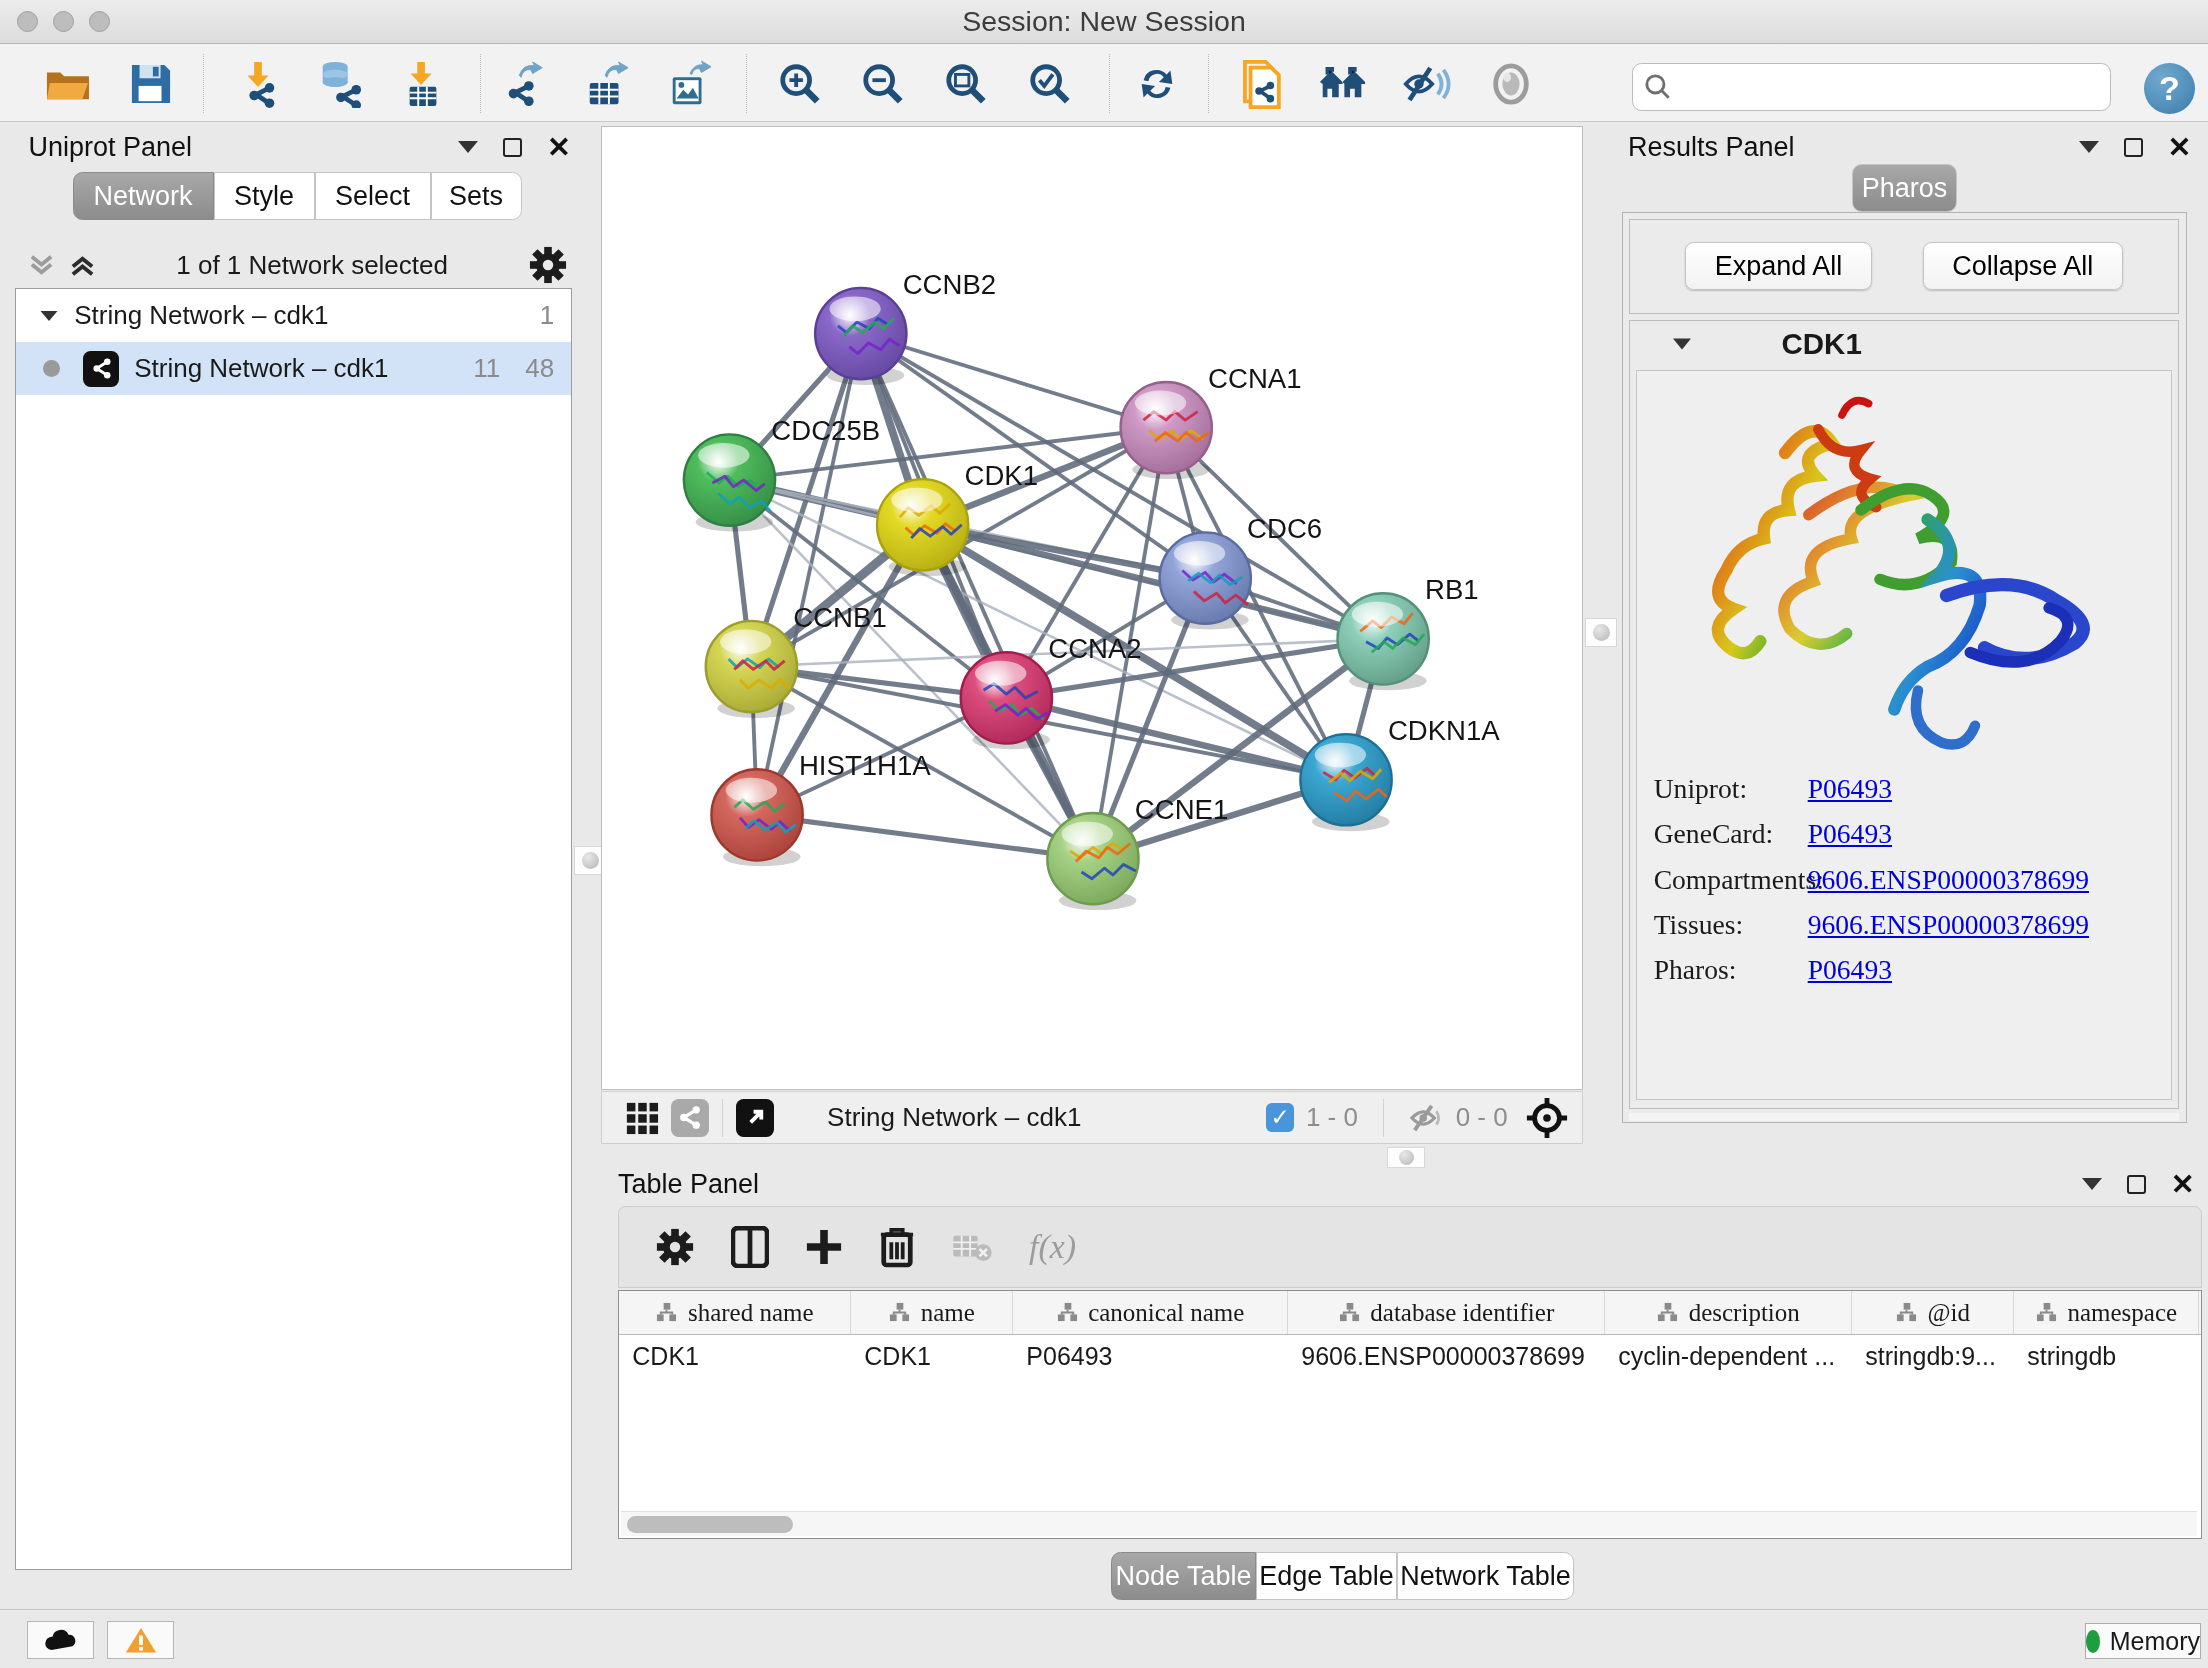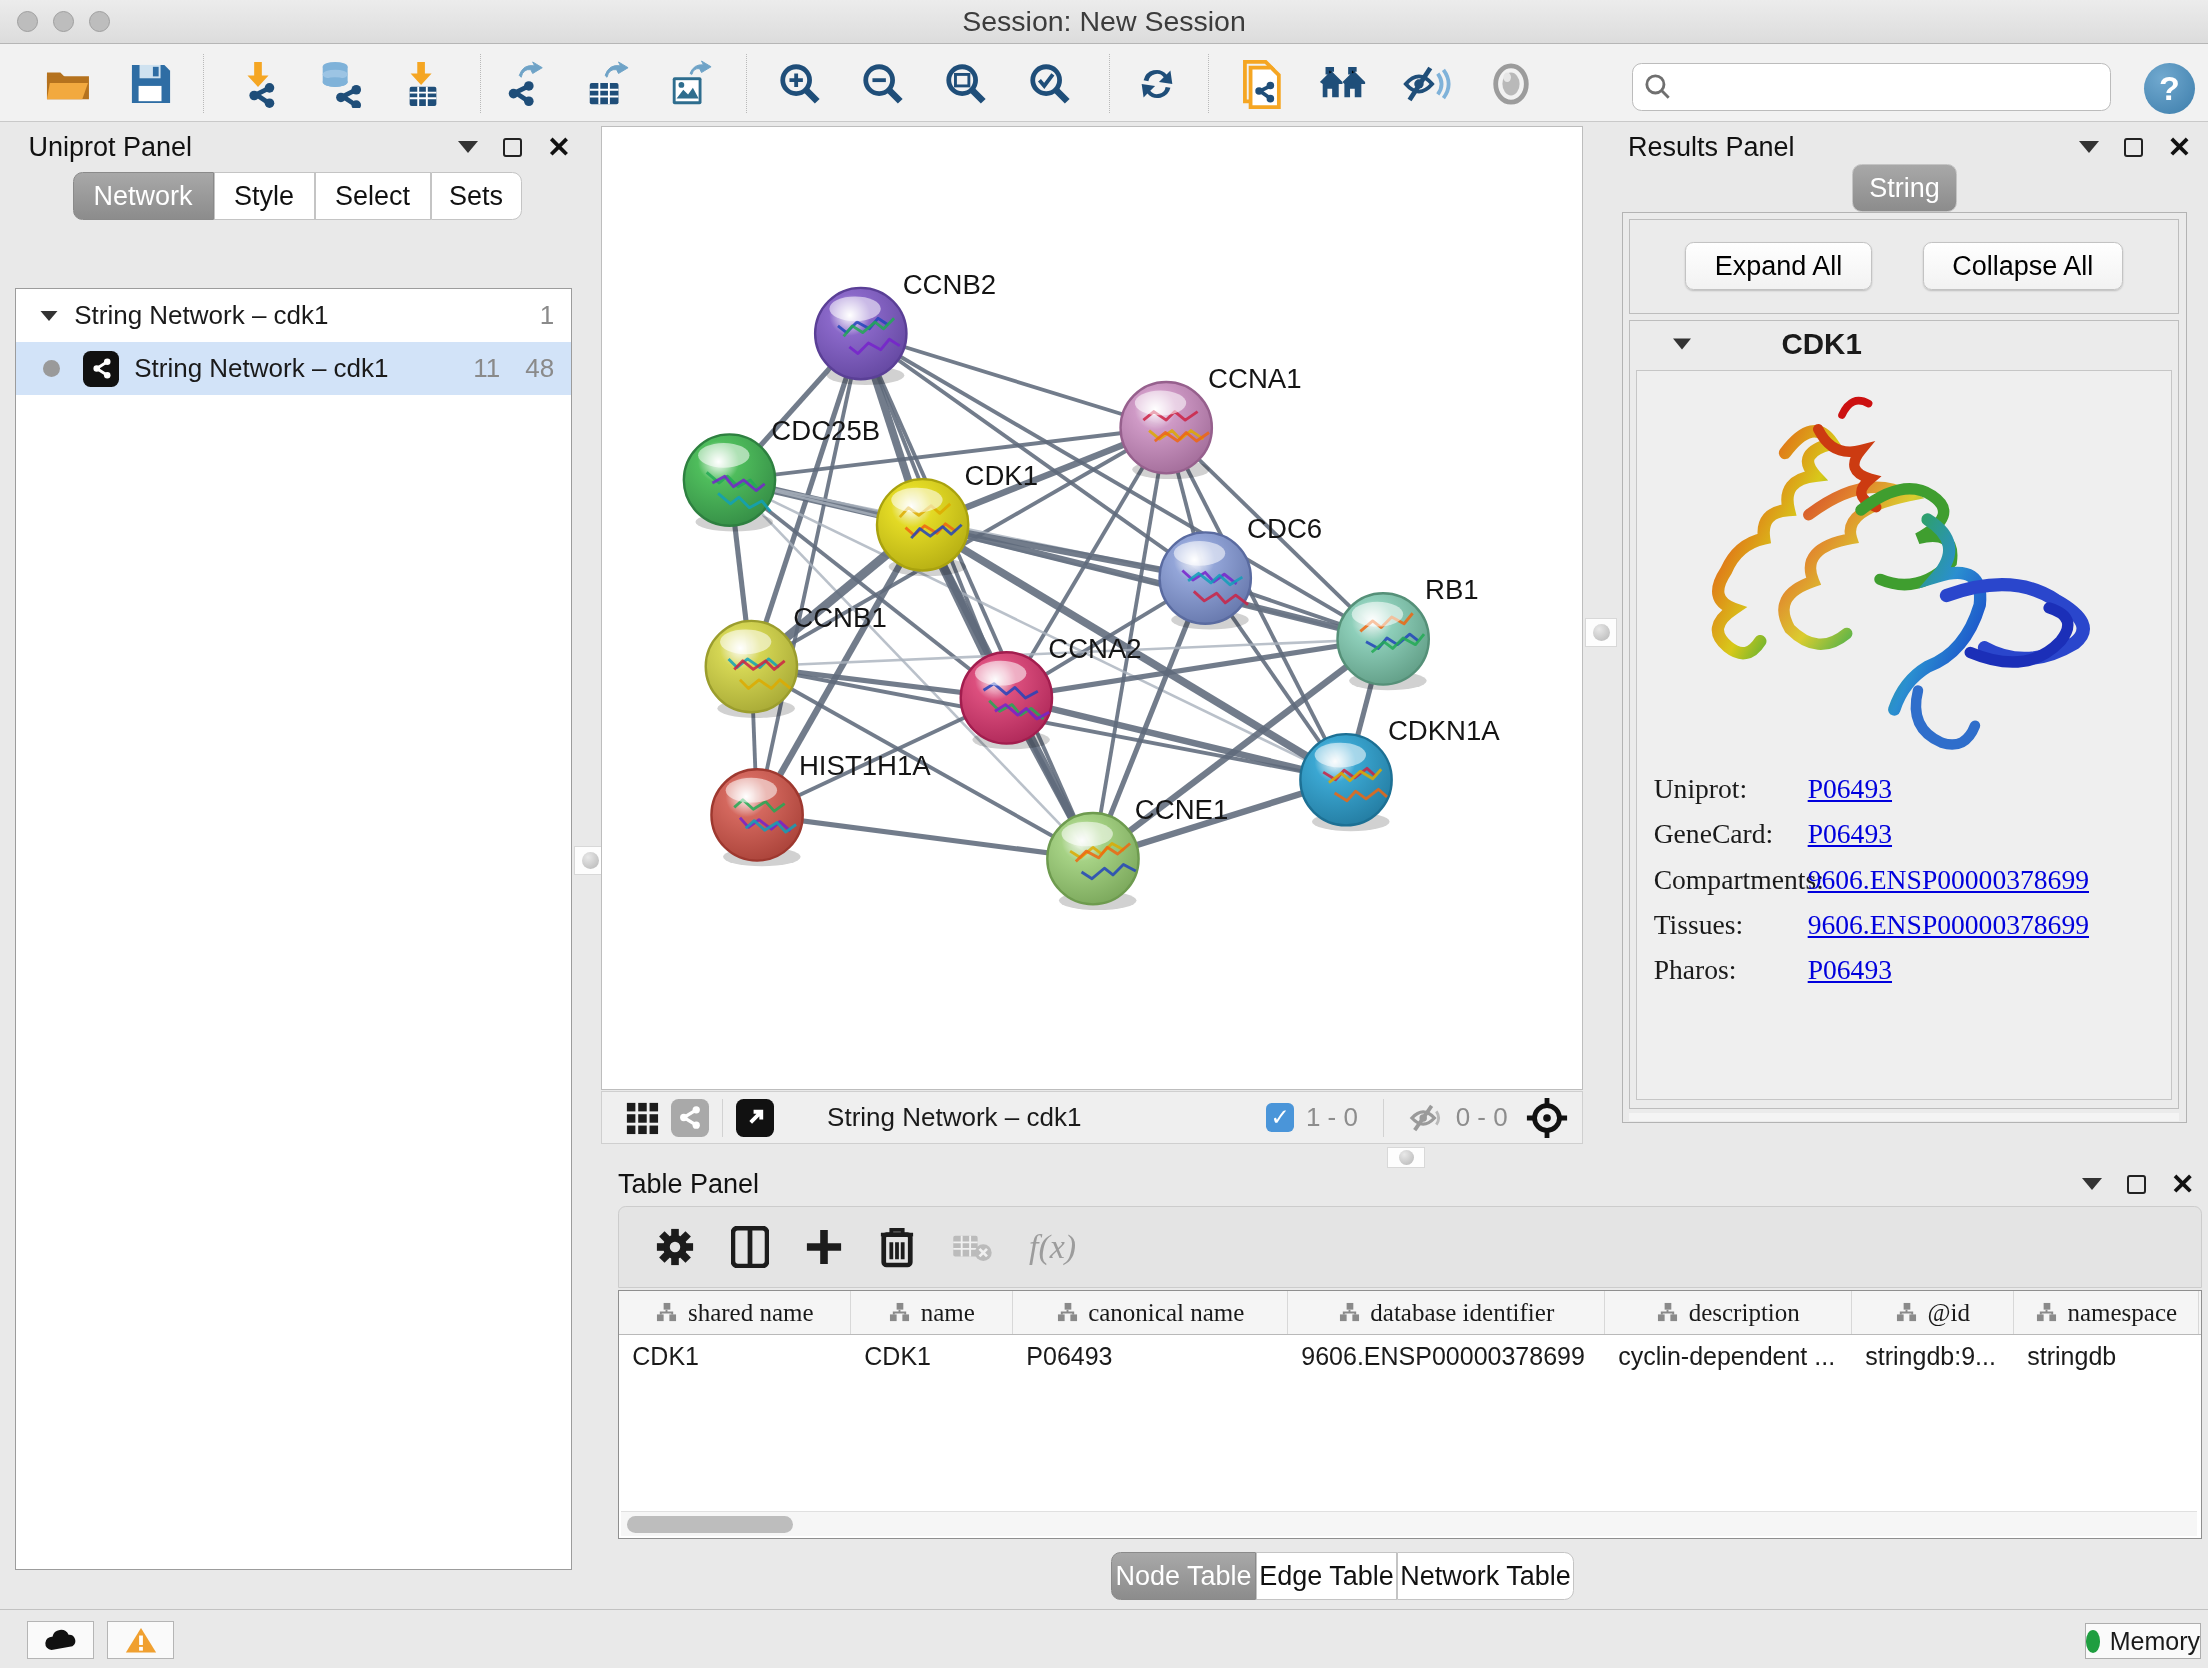--- a/index.html
+++ b/index.html
@@ -326,20 +326,42 @@
       <span class="caret-down"></span>
       <span class="float-box"></span>
       <span class="close-x">✕</span>
     </span>
   </div>
   <div class="seg-group" style="position:absolute; left:63px; top:46px;">
     <span class="seg first sel" style="width:141px">Network</span>
     <span class="seg" style="width:101px">Style</span>
     <span class="seg" style="width:116px">Select</span>
     <span class="seg last" style="width:91px">Sets</span>
+  </div>
+  <div class="tree-header">
+    <svg width="27" height="25" style="margin-left:13.3px" viewBox="0 0 28 26">
+        <path d="M4 4 l10 8 10 -8 M4 12 l10 8 10 -8" fill="none" stroke="#9c9c9c" stroke-width="4"></path>
+      </svg>
+    <svg width="27" height="25" style="margin-left:13.3px" viewBox="0 0 28 26">
+        <path d="M4 22 l10 -8 10 8 M4 14 l10 -8 10 8" fill="none" stroke="#2c2c2c" stroke-width="4"></path>
+      </svg>
+    <span style="flex:1; text-align:center; font-size:26px">1 of 1 Network selected</span>
+    <svg width="38" height="38" style="margin-right:5.7px" viewBox="0 0 40 40">
+        <circle cx="20" cy="20" r="9" fill="none" stroke="#1c1c1c" stroke-width="7"></circle>
+        <g fill="#1c1c1c">
+          <rect x="16" y="1" width="8" height="8"></rect>
+          <rect x="16" y="31" width="8" height="8"></rect>
+          <rect x="1" y="16" width="8" height="8"></rect>
+          <rect x="31" y="16" width="8" height="8"></rect>
+          <rect x="5" y="5" width="8" height="8" transform="rotate(45 9 9)"></rect>
+          <rect x="27" y="5" width="8" height="8" transform="rotate(45 31 9)"></rect>
+          <rect x="5" y="27" width="8" height="8" transform="rotate(45 9 31)"></rect>
+          <rect x="27" y="27" width="8" height="8" transform="rotate(45 31 31)"></rect>
+        </g>
+      </svg>
   </div>
   <div class="tree-box">
     <div class="tree-row">
       <span class="caret-down" style="margin:0 15px 0 23px; transform:scale(.85)"></span>
       <span>String Network – cdk1</span>
       <span class="count" style="margin-left:auto; margin-right:17px">1</span>
     </div>
     <div class="tree-row sel">
       <span class="dot-gray" style="margin:0 23px 0 27px"></span>
       <span class="share-badge" style="margin-right:15px">
@@ -632,21 +654,21 @@
 
 <div class="abs results-panel">
   <div class="cp-head" style="padding-left:19px">
     <span class="panel-title">Results Panel</span>
     <span class="panel-ctrls">
       <span class="caret-down"></span>
       <span class="float-box"></span>
       <span class="close-x">✕</span>
     </span>
   </div>
-  <div class="seg" style="position:absolute; left:243px; top:38px; width:105px; border-radius:9.5px; background:linear-gradient(#a8a8a8,#8c8c8c); color:#fff;">String</div>
+  <div class="seg" style="position:absolute; left:243px; top:38px; width:105px; border-radius:9.5px; background:linear-gradient(#a8a8a8,#8c8c8c); color:#fff;">Pharos</div>
   <div class="rp-box">
     <div class="rp-btnrow">
       <button class="rp-btn">Expand All</button>
       <button class="rp-btn">Collapse All</button>
     </div>
     <div class="cdk-card">
       <div class="cdk-head">
         <span class="caret-down" style="transform:scale(.9)"></span>
         <b style="margin-left:80px">CDK1</b>
       </div>

